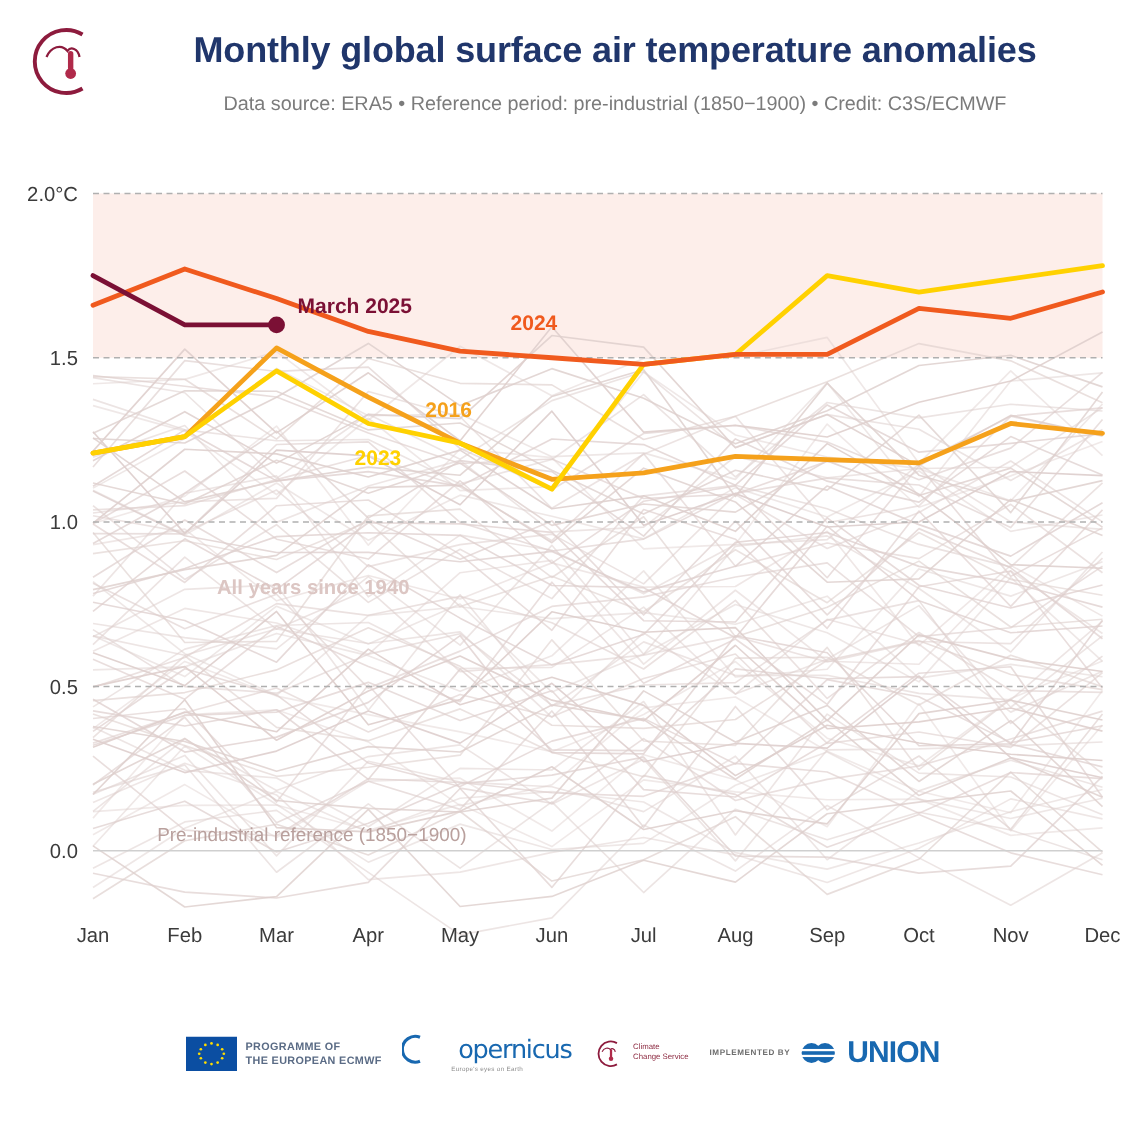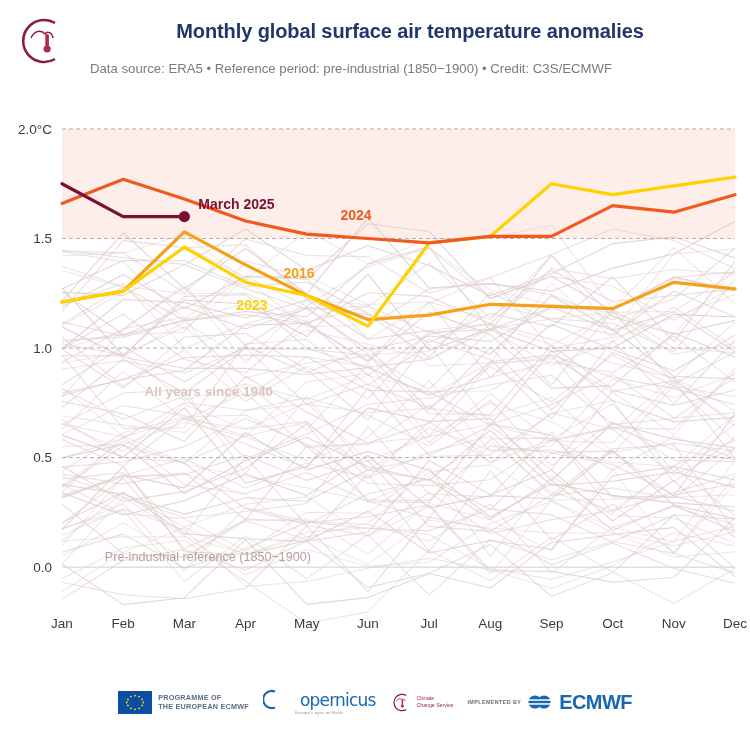--- a/index.html
+++ b/index.html
@@ -22,30 +22,30 @@
   #logo-mark {
     position: absolute;
     left: 14px; top: 14px;
     width: 54px; height: 54px;
   }
   #title {
     position: absolute;
     left: 90px; top: 20px;
     width: 640px;
     text-align: center;
-    font-size: 20px;
+    font-size: 24px;
     font-weight: bold;
     color: #20366b;
     letter-spacing: -0.1px;
   }
   #subtitle {
     position: absolute;
     left: 90px; top: 61px;
     width: 640px;
-    text-align: left;
+    text-align: center;
     font-size: 13.2px;
     color: #7b7b7b;
   }
 
   
   #plot-wrap {
     position: absolute;
     left: 0; top: 100px;
     width: 750px; height: 560px;
   }
@@ -356,16 +356,16 @@
   </div>
 
   <div class="flogo">
     <span class="impl-text">IMPLEMENTED BY</span>
     <svg width="26" height="18" viewBox="0 0 26 18">
       <circle cx="8" cy="9" r="6.6" fill="#1868b0"></circle>
       <circle cx="17" cy="9" r="6.6" fill="#1868b0"></circle>
       <rect x="1" y="6.3" width="24" height="1.5" fill="#ffffff"></rect>
       <rect x="1" y="10.2" width="24" height="1.5" fill="#ffffff"></rect>
     </svg>
-    <span class="ecmwf-word">ECMWF</span>
+    <span class="ecmwf-word">UNION</span>
   </div>
 
 </div>
 
 </body></html>

